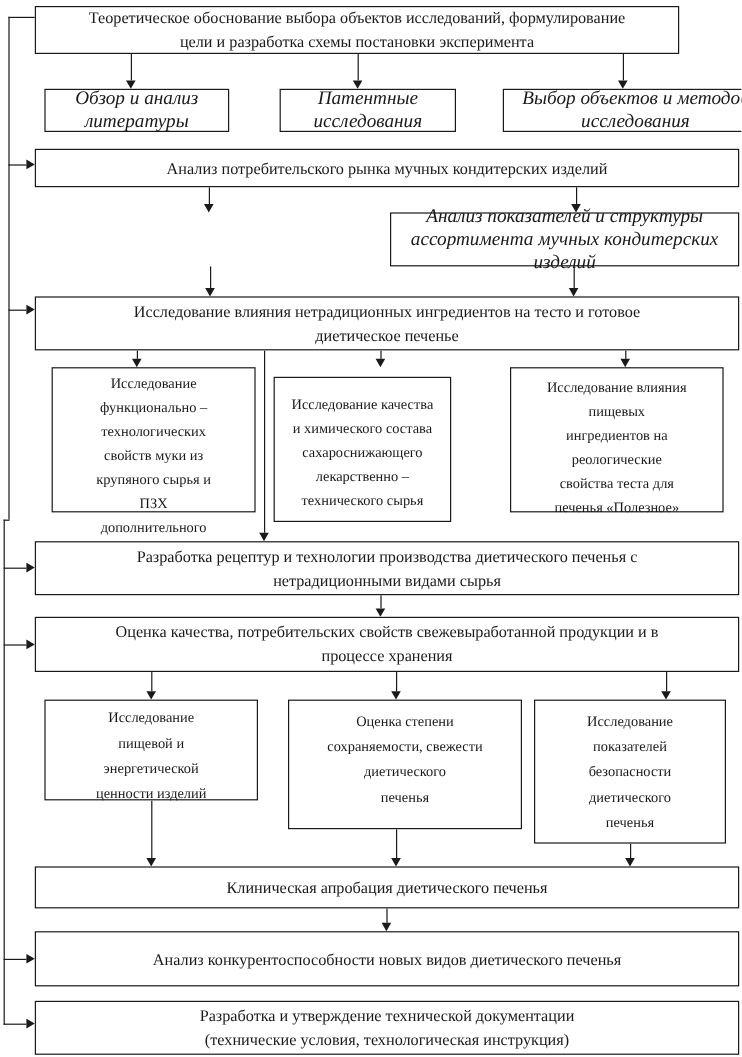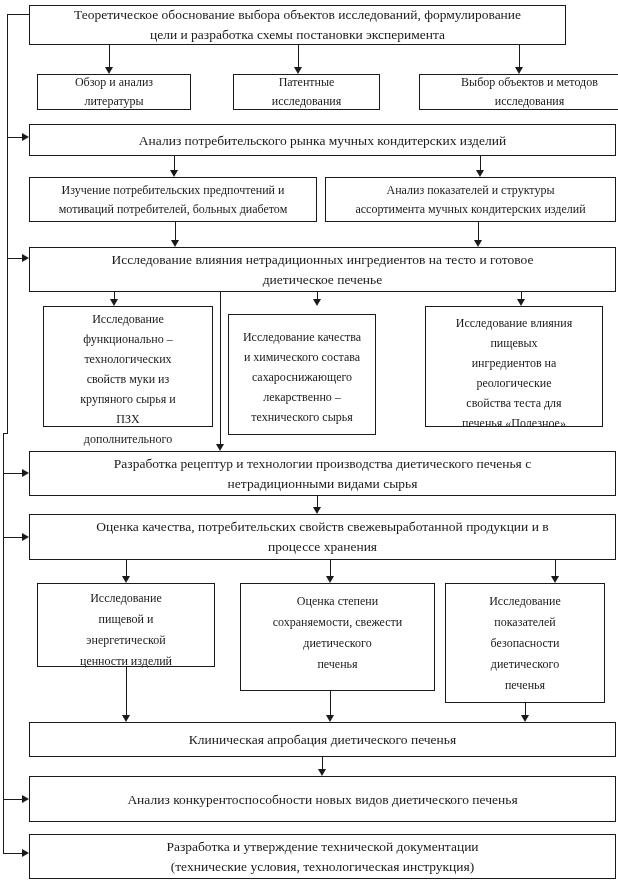--- a/index.html
+++ b/index.html
@@ -9,21 +9,21 @@
     overflow:hidden;
   }
   .box{
     position:absolute;box-sizing:border-box;background:#ffffff;
     border:1px solid #1a1a1a;text-align:center;white-space:pre-line;
   }
   .flex{display:flex;align-items:center;justify-content:center;}
   .topal{display:block;}
   .main{font-size:13.5px;line-height:20px;}
   .single{font-size:13.5px;line-height:17px;}
-  .sub{font-size:12px;line-height:19px;}
+  .sub{font-size:16px;line-height:19px;font-style:italic;}
   .sub3{font-size:12px;line-height:20px;}
   .sub5{font-size:12px;line-height:21px;}
   .hline,.vline{position:absolute;background:#1a1a1a;}
   .hline{height:1px;}
   .vline{width:1px;}
   .arrd{position:absolute;width:0;height:0;
     border-left:4px solid transparent;border-right:4px solid transparent;
     border-top:7px solid #1a1a1a;}
   .arrr{position:absolute;width:0;height:0;
     border-top:4px solid transparent;border-bottom:4px solid transparent;
@@ -104,22 +104,20 @@
 
   <div class="box flex sub" style="left:37px;top:74px;width:154px;height:36px;">Обзор и анализ
 литературы</div>
   <div class="box flex sub" style="left:233px;top:74px;width:147px;height:36px;">Патентные
 исследования</div>
   <div class="box flex sub" style="left:419px;top:74px;width:221px;height:36px;">Выбор объектов и методов
 исследования</div>
 
   <div class="box flex single" style="left:29px;top:124px;width:587px;height:32px;">Анализ потребительского рынка мучных кондитерских изделий</div>
 
-  <div class="box flex sub" style="left:29px;top:177px;width:288px;height:45px;">Изучение потребительских предпочтений и
-мотиваций потребителей, больных диабетом</div>
   <div class="box flex sub" style="left:325px;top:177px;width:291px;height:45px;">Анализ показателей и структуры
 ассортимента мучных кондитерских изделий</div>
 
   <div class="box flex main" style="left:29px;top:247px;width:587px;height:45px;">Исследование влияния нетрадиционных ингредиентов на тесто и готовое
 диетическое печенье</div>
 
   <div class="box topal sub3" style="left:43px;top:306px;width:170px;height:121px;padding-top:2px;">Исследование
 функционально –
 технологических
 свойств муки из

